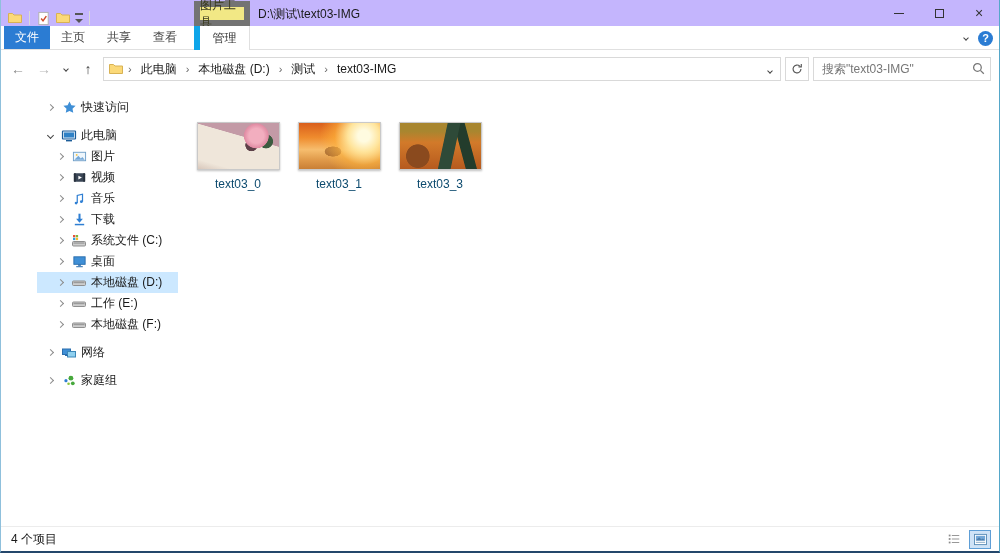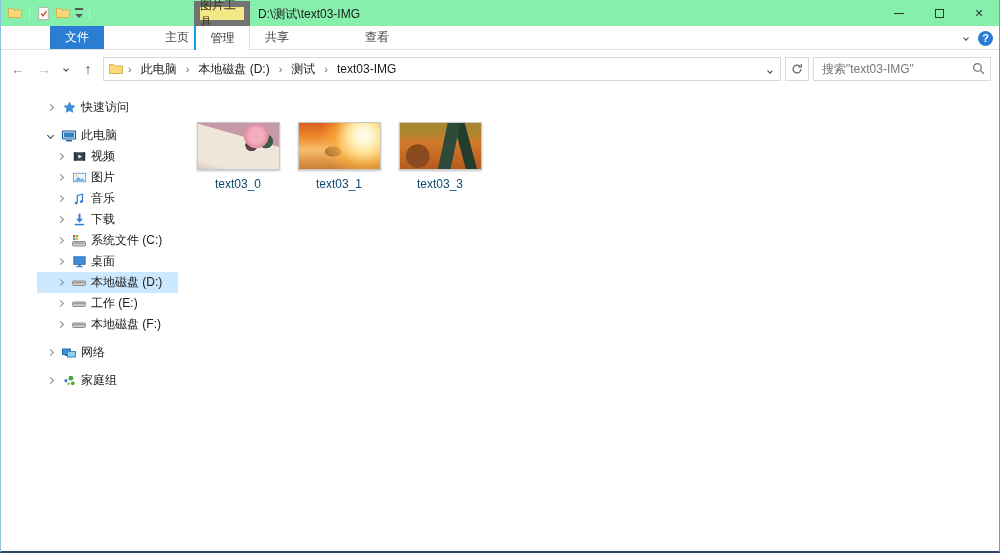--- a/index.html
+++ b/index.html
@@ -4,41 +4,41 @@
 <style>
   * { margin:0; padding:0; box-sizing:border-box; }
   html,body { background:#9a9a9a; }
   body { font-family:"Liberation Sans", sans-serif; }
   .window {
     position:relative; width:1000px; height:553px; background:#fff;
     border-left:1px solid #8fc0dc; border-right:1px solid #55a7c9;
     border-bottom:2px solid #24476b; overflow:hidden; font-size:12px; color:#1a1a1a;
   }
   
-  .titlebar { height:26px; display:flex; align-items:center; position:relative; background:#86efac;gap:44px; }
+  .titlebar { height:26px; display:flex; align-items:flex-end; position:relative; background:#c4b5fd;gap:44px; }
   .qat { display:flex; align-items:center; gap:4px; padding-left:6px; }
   .qat .sep { width:1px; height:14px; background:#d9d9d9; margin:0 2px; }
   .qat svg { display:block; }
   .caret-down { width:0; height:0; border-left:4px solid transparent; border-right:4px solid transparent; border-top:4px solid #555; margin-top:3px; }
   .caret-bar { width:8px; height:1.5px; background:#555; margin-bottom:1px; }
   .qat-drop { display:flex; flex-direction:column; align-items:center; cursor:default; }
   .win-title { position:absolute; left:257px; top:6px; font-size:12px; color:#1a1a1a; white-space:nowrap; }
   .win-controls { margin-left:auto; display:flex; height:100%; }
   .win-btn { width:40px; height:26px; display:flex; align-items:center; justify-content:center; color:#333; }
   .min-glyph { width:10px; height:1px; background:#333; display:block; }
   .max-glyph { width:9px; height:9px; border:1px solid #333; display:block; }
   .close-glyph { font-size:14px; line-height:1; color:#333; }
   
   .ctx-group { position:absolute; left:193px; top:1px; width:56px; height:25px; background:#f2e885; border:6px solid #737373;
     display:flex; align-items:center; justify-content:center; font-size:12px; color:#3a3a1e; z-index:5; }
-  .ctx-tab { position:absolute; left:193px; top:26px; width:56px; height:24px; background:#fff; border-left:2px solid #0ea5e9; border-right:1px solid #e0e0e0;
+  .ctx-tab { position:absolute; left:193px; top:26px; width:56px; height:24px; background:#fff; border-left:6px solid #0ea5e9; border-right:1px solid #e0e0e0;
     display:flex; align-items:center; justify-content:center; font-size:12px; color:#333; z-index:5; }
   
   .tabrow { height:24px; display:flex; align-items:stretch; padding-left:3px; border-bottom:1px solid #e0e0e0; position:relative; background:#fff; }
-  .tab { width:54px; display:flex; align-items:center; justify-content:center; font-size:12px; color:#444;margin-left:46px; }
+  .tab { width:46px; display:flex; align-items:center; justify-content:center; font-size:12px; color:#444; }
   .tab.file { background:#2b7cd3; color:#fff; }
   .tabrow-right { position:absolute; right:6px; top:0; height:24px; display:flex; align-items:center; gap:10px; }
   .chev { display:inline-block; width:5px; height:5px; border-right:1.4px solid #8c8c8c; border-bottom:1.4px solid #8c8c8c; }
   .chev.right { transform:rotate(-45deg); }
   .chev.down  { transform:rotate(45deg); border-color:#444; }
   .chev.small { width:4px; height:4px; }
   .help-circle { width:15px; height:15px; border-radius:50%; background:#2b7cd3; color:#fff; font-size:11px; font-weight:bold;
     display:flex; align-items:center; justify-content:center; }
   
   .toolbar { height:38px; display:flex; align-items:center; padding:0 8px 0 6px; gap:4px; background:#fff; }
@@ -218,41 +218,41 @@
           </span>
         <span class="side-lbl">此电脑</span>
       </div>
 
       <div class="side-row lvl1">
         <span class="tw">
             <span class="chev right"></span>
           </span>
         <span class="ic">
             <svg width="15" height="15" viewBox="0 0 16 16">
+              <rect x="1.5" y="3.5" width="13" height="9" fill="#eef6fc" stroke="#6f9fc8"></rect>
+              <circle cx="5" cy="6.3" r="1" fill="#f2c23e"></circle>
+              <polygon points="2.5,11.5 6.8,7.3 9.4,10 11,8.4 13.5,11.5" fill="#74a8d8"></polygon>
+            </svg>
+          </span>
+        <span class="side-lbl">图片</span>
+      </div>
+
+      <div class="side-row lvl1">
+        <span class="tw">
+            <span class="chev right"></span>
+          </span>
+        <span class="ic">
+            <svg width="15" height="15" viewBox="0 0 16 16">
               <rect x="2" y="3.5" width="12" height="9" rx="1" fill="#3a4656"></rect>
               <rect x="2" y="3.5" width="2" height="9" fill="#27303c"></rect>
               <rect x="12" y="3.5" width="2" height="9" fill="#27303c"></rect>
               <polygon points="6.8,6 10.6,8 6.8,10" fill="#fff"></polygon>
             </svg>
           </span>
         <span class="side-lbl">视频</span>
-      </div>
-
-      <div class="side-row lvl1">
-        <span class="tw">
-            <span class="chev right"></span>
-          </span>
-        <span class="ic">
-            <svg width="15" height="15" viewBox="0 0 16 16">
-              <rect x="1.5" y="3.5" width="13" height="9" fill="#eef6fc" stroke="#6f9fc8"></rect>
-              <circle cx="5" cy="6.3" r="1" fill="#f2c23e"></circle>
-              <polygon points="2.5,11.5 6.8,7.3 9.4,10 11,8.4 13.5,11.5" fill="#74a8d8"></polygon>
-            </svg>
-          </span>
-        <span class="side-lbl">图片</span>
       </div>
 
 
       <div class="side-row lvl1">
         <span class="tw">
             <span class="chev right"></span>
           </span>
         <span class="ic">
             <svg width="14" height="14" viewBox="0 0 16 16">
               <path d="M6 12.5V4l6-1.5V11" fill="none" stroke="#2f7fd3" stroke-width="1.4"></path>
@@ -388,14 +388,37 @@
         <div class="fname">text03_1</div>
       </div>
       <div class="file-item">
         <div class="thumb thumb3"></div>
         <div class="fname">text03_3</div>
       </div>
     </div>
 
   </div>
 
+  <div class="statusbar">
+    <span>4 个项目</span>
+    <div class="view-toggles">
+      <div class="view-btn">
+        <svg width="14" height="14" viewBox="0 0 16 16">
+            <rect x="2" y="3" width="2" height="2" fill="#8a8a8a"></rect>
+            <rect x="5.5" y="3.5" width="8.5" height="1" fill="#8a8a8a"></rect>
+            <rect x="2" y="7" width="2" height="2" fill="#8a8a8a"></rect>
+            <rect x="5.5" y="7.5" width="8.5" height="1" fill="#8a8a8a"></rect>
+            <rect x="2" y="11" width="2" height="2" fill="#8a8a8a"></rect>
+            <rect x="5.5" y="11.5" width="8.5" height="1" fill="#8a8a8a"></rect>
+          </svg>
+      </div>
+      <div class="view-btn active">
+        <svg width="15" height="13" viewBox="0 0 16 14">
+            <rect x="1.5" y="1.5" width="13" height="11" fill="#fff" stroke="#5a8db8"></rect>
+            <rect x="3" y="3" width="10" height="5" fill="#74a8d8"></rect>
+            <polygon points="3,8 6.5,4.5 9,7 10.5,5.8 13,8" fill="#4d7fae"></polygon>
+            <rect x="3" y="9.5" width="10" height="1.2" fill="#9db8cf"></rect>
+          </svg>
+      </div>
+    </div>
+  </div>
 
 </div>
 
 </body></html>

